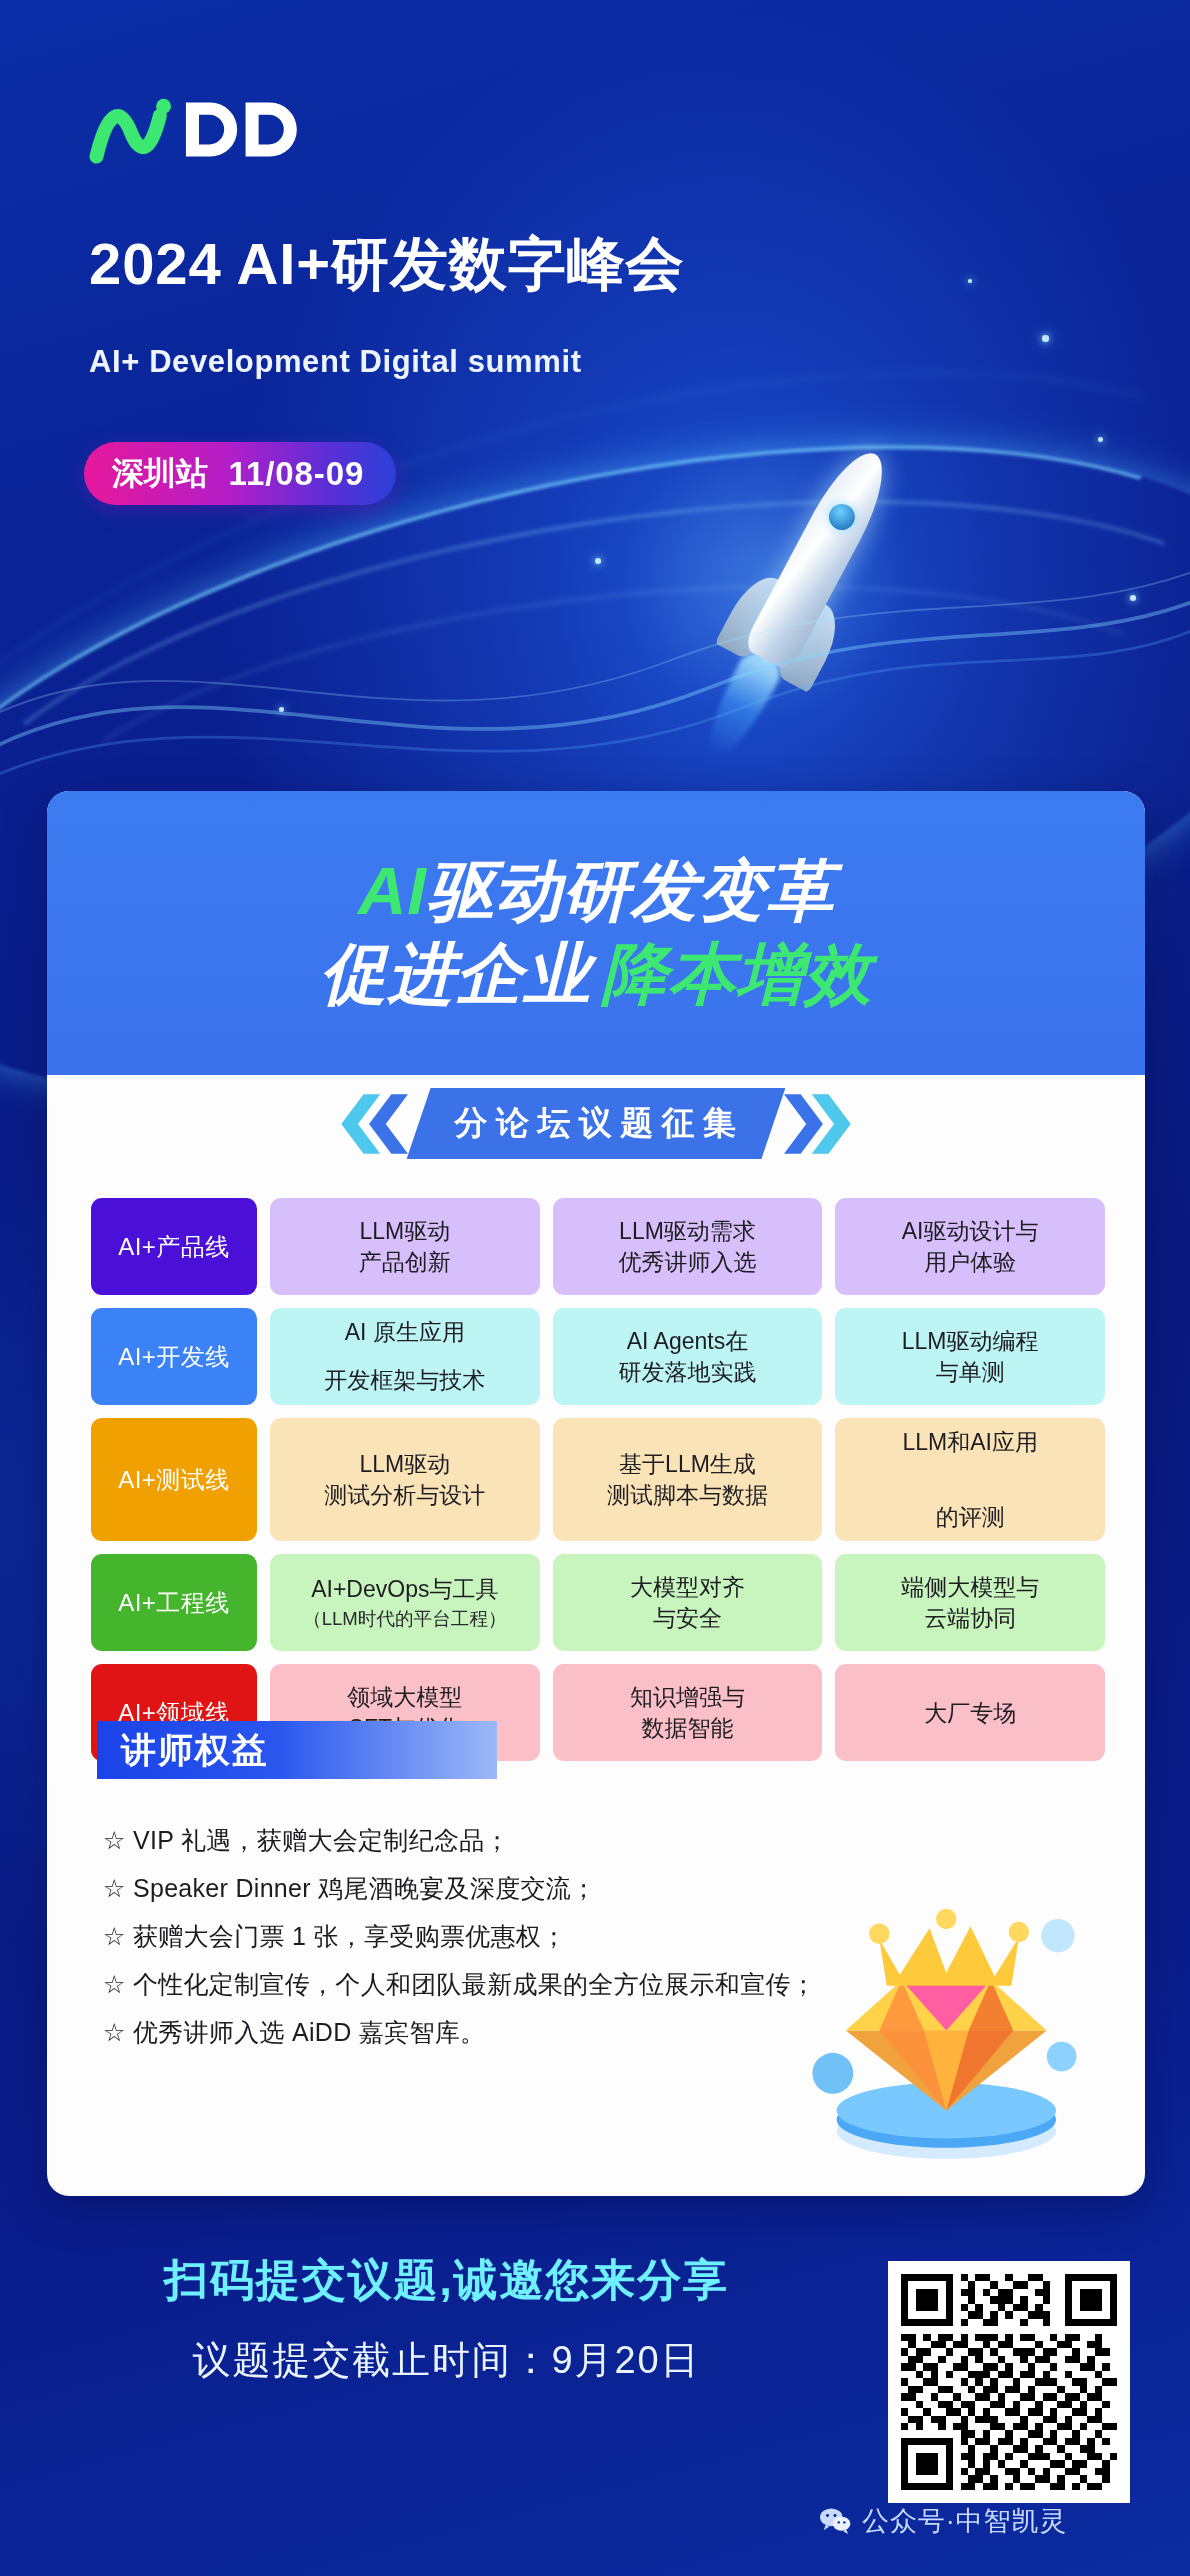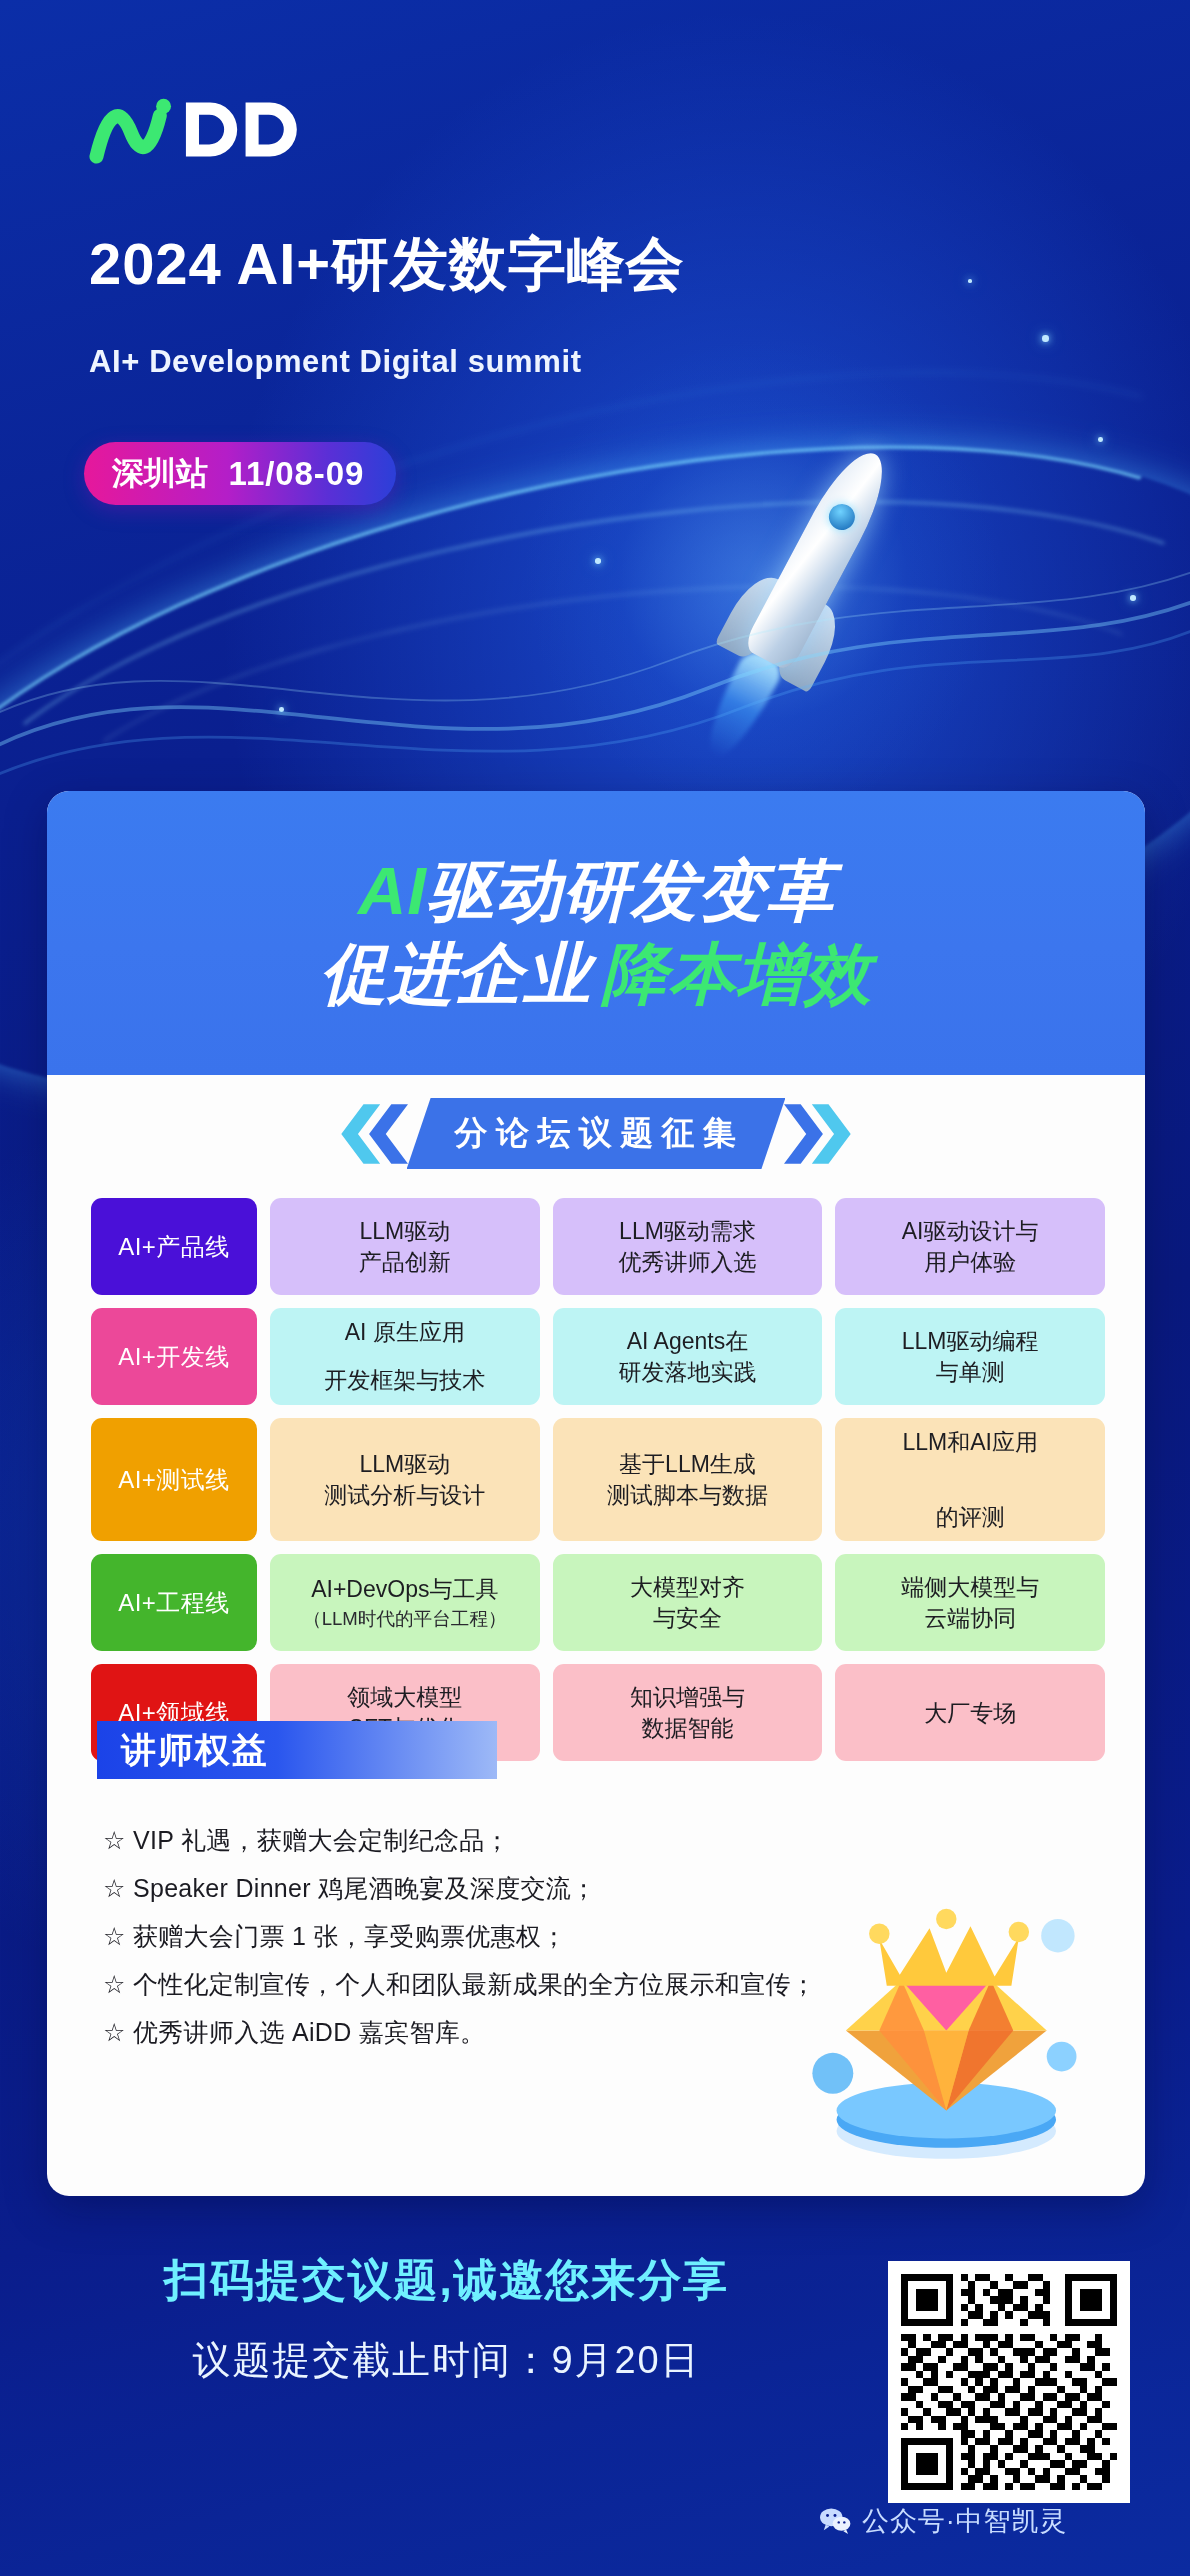--- a/index.html
+++ b/index.html
@@ -77,21 +77,21 @@
     background:linear-gradient(180deg,#3b7bf0 0%,#3c76ee 55%,#3a73ec 100%);
     display:flex; flex-direction:column; justify-content:center; align-items:center;}
   .hero-l1{ font-size:67px; font-weight:800; font-style:italic; letter-spacing:0.9px;
     color:#fff; line-height:1.1; white-space:nowrap;}
   .hero-l1 .ai{ color:#3ce872; }
   .hero-l2{ font-size:67px; font-weight:800; font-style:italic; letter-spacing:0.9px;
     color:#fff; line-height:1.15; white-space:nowrap; margin-top:7.4px;}
   .hero-l2 .hl{ color:#3ce872; margin-left:9.3px;}
 
   
-  .sec-title{ position:absolute; left:0; top:307px; width:1098px;
+  .sec-title{ position:absolute; left:0; top:297px; width:1098px;
     display:flex; justify-content:center; align-items:center; gap:0;}
   .chev-l{ display:flex; align-items:center; margin-right:-1.9px;}
   .chev-r{ display:flex; align-items:center; margin-left:-1.9px;}
   .ribbon{ background:#3b72e8; color:#fff; font-size:33px; font-weight:700;
     letter-spacing:8.4px; padding:13px 41px 13px 48px; white-space:nowrap;
     clip-path:polygon(24px 0,100% 0,calc(100% - 24px) 100%,0 100%);}
 
   
   .tbl{ position:absolute; left:44px; top:407px; width:1014px;
     display:flex; flex-direction:column; gap:13px;}
@@ -214,21 +214,21 @@
           <div class="cell" style="background: rgb(214, 191, 250);">
             <div>LLM驱动需求</div>
             <div>优秀讲师入选</div>
           </div>
           <div class="cell" style="background: rgb(214, 191, 250);">
             <div>AI驱动设计与</div>
             <div>用户体验</div>
           </div>
         </div>
         <div class="trow">
-          <div class="cell lbl" style="background: #ec4899;">AI+开发线</div>
+          <div class="cell lbl" style="background: #3b82f6;">AI+开发线</div>
           <div class="cell" style="background: rgb(189, 244, 244); justify-content: space-between;">
             <div>AI 原生应用</div>
             <div>开发框架与技术</div>
           </div>
           <div class="cell" style="background: rgb(189, 244, 244);">
             <div>AI Agents在</div>
             <div>研发落地实践</div>
           </div>
           <div class="cell" style="background: rgb(189, 244, 244);">
             <div>LLM驱动编程</div>

